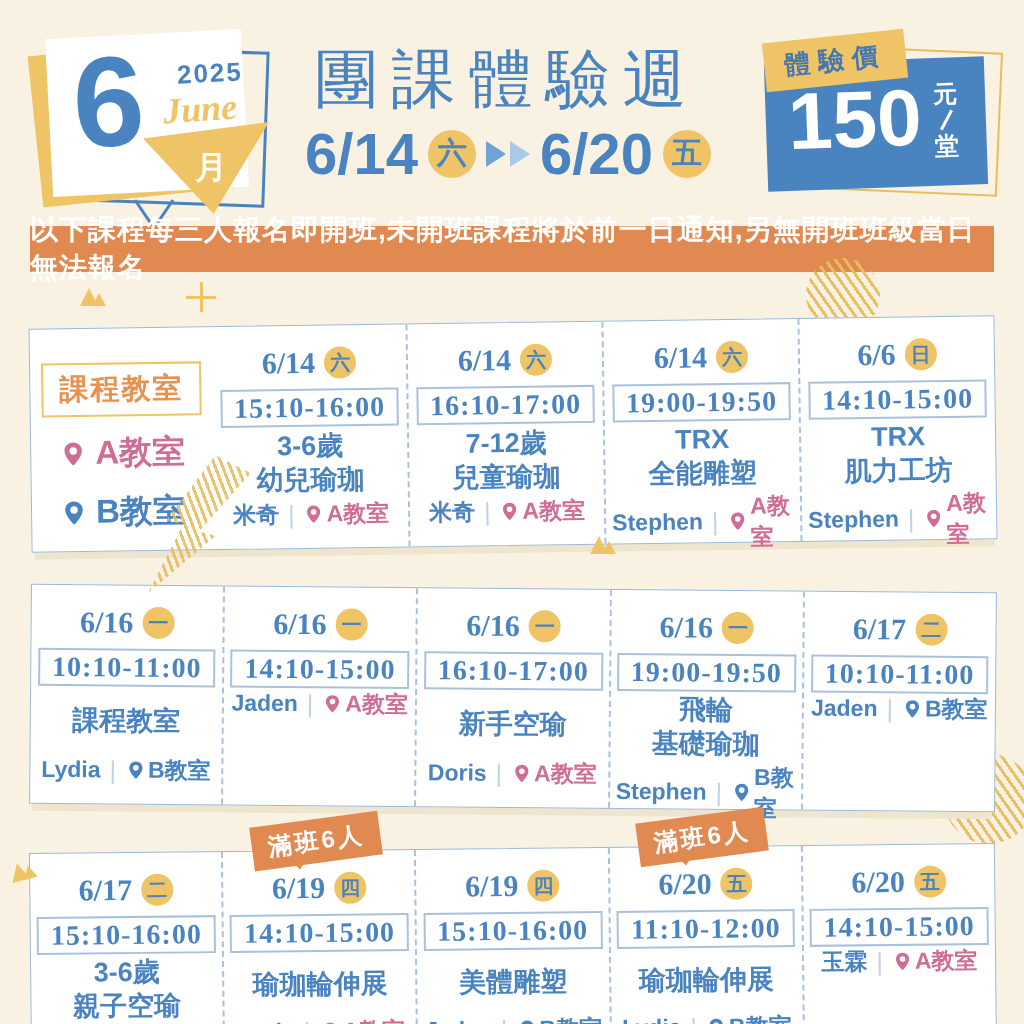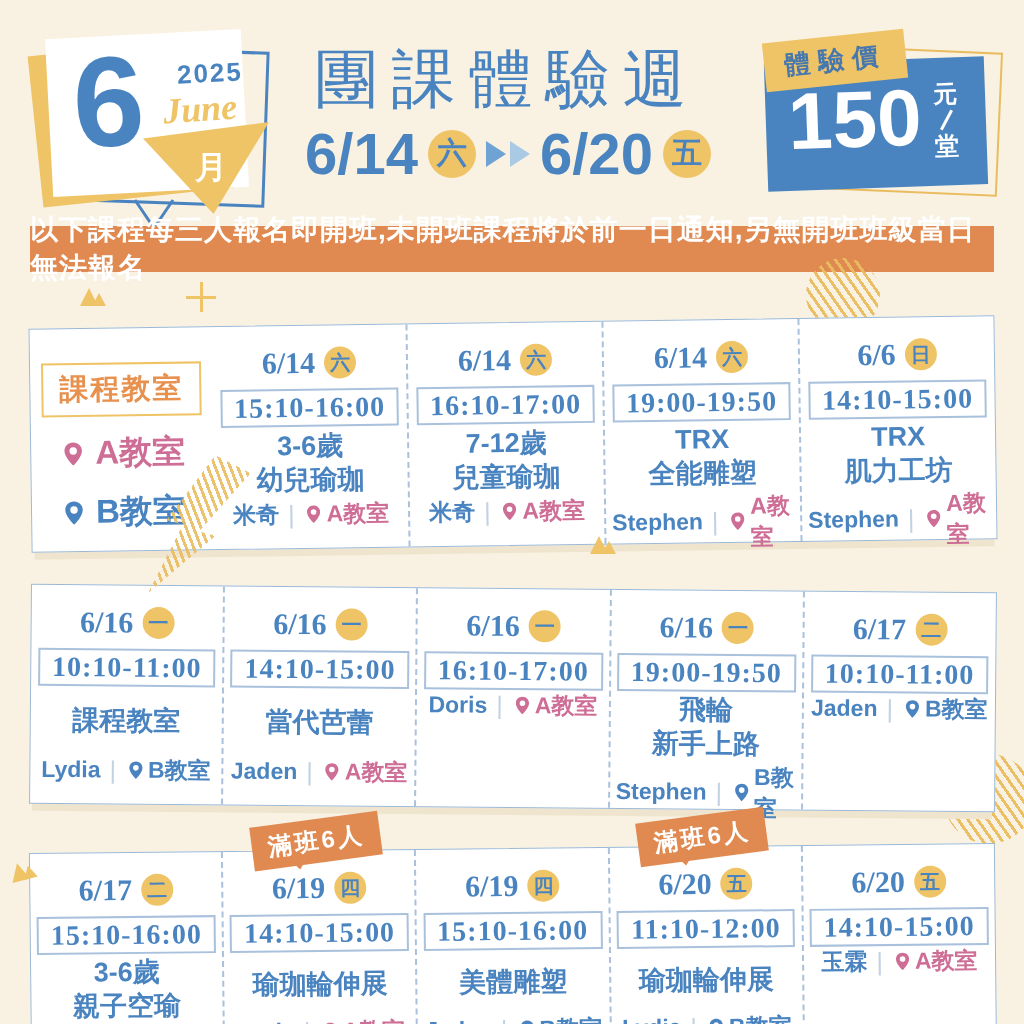--- a/index.html
+++ b/index.html
@@ -278,21 +278,20 @@
   </div>
 
   <div class="cell">
     <div class="date-line">
       <span>6/16</span>
       <span class="day-circle">
           <span>一</span>
         </span>
     </div>
     <div class="time-box">14:10-15:00</div>
-    <div class="class-name">當代芭蕾</div>
     <div class="teacher-line">
       <span class="teacher">Jaden</span>
       <span class="sep">|</span>
       <span class="room room-A">
         <span class="pin">
             <svg width="21" height="21" viewBox="0 0 24 24">
               <path d="M12 2C7.6 2 4.5 5.2 4.5 9.3c0 5 6.1 11.3 6.9 12.1.3.3.9.3 1.2 0 .8-.8 6.9-7.1 6.9-12.1C19.5 5.2 16.4 2 12 2z" fill="currentColor"></path>
               <circle cx="12" cy="9.3" r="3.2" fill="#fff"></circle>
             </svg>
           </span>
@@ -302,20 +301,21 @@
   </div>
 
   <div class="cell">
     <div class="date-line">
       <span>6/16</span>
       <span class="day-circle">
           <span>一</span>
         </span>
     </div>
     <div class="time-box">16:10-17:00</div>
+    <div class="class-name">新手空瑜</div>
     <div class="teacher-line">
       <span class="teacher">Doris</span>
       <span class="sep">|</span>
       <span class="room room-A">
         <span class="pin">
             <svg width="21" height="21" viewBox="0 0 24 24">
               <path d="M12 2C7.6 2 4.5 5.2 4.5 9.3c0 5 6.1 11.3 6.9 12.1.3.3.9.3 1.2 0 .8-.8 6.9-7.1 6.9-12.1C19.5 5.2 16.4 2 12 2z" fill="currentColor"></path>
               <circle cx="12" cy="9.3" r="3.2" fill="#fff"></circle>
             </svg>
           </span>
@@ -326,21 +326,21 @@
 
   <div class="cell">
     <div class="date-line">
       <span>6/16</span>
       <span class="day-circle">
           <span>一</span>
         </span>
     </div>
     <div class="time-box">19:00-19:50</div>
     <div class="class-name">飛輪
-新手上路</div>
+基礎瑜珈</div>
     <div class="teacher-line">
       <span class="teacher">Stephen</span>
       <span class="sep">|</span>
       <span class="room room-B">
         <span class="pin">
             <svg width="21" height="21" viewBox="0 0 24 24">
               <path d="M12 2C7.6 2 4.5 5.2 4.5 9.3c0 5 6.1 11.3 6.9 12.1.3.3.9.3 1.2 0 .8-.8 6.9-7.1 6.9-12.1C19.5 5.2 16.4 2 12 2z" fill="currentColor"></path>
               <circle cx="12" cy="9.3" r="3.2" fill="#fff"></circle>
             </svg>
           </span>

